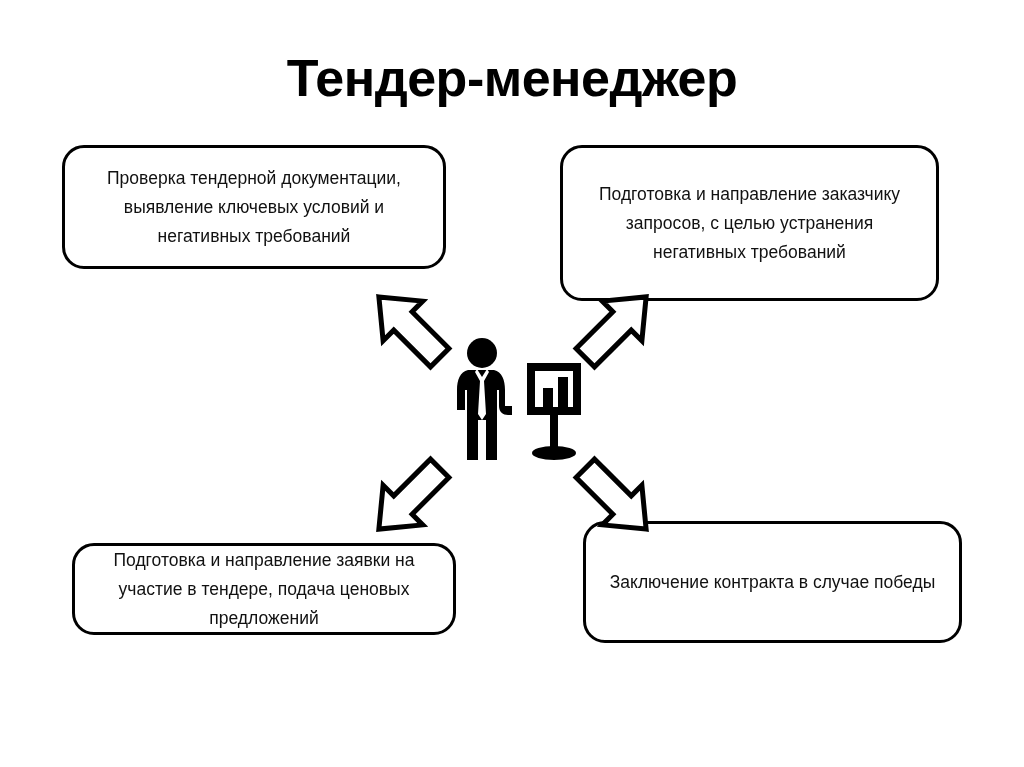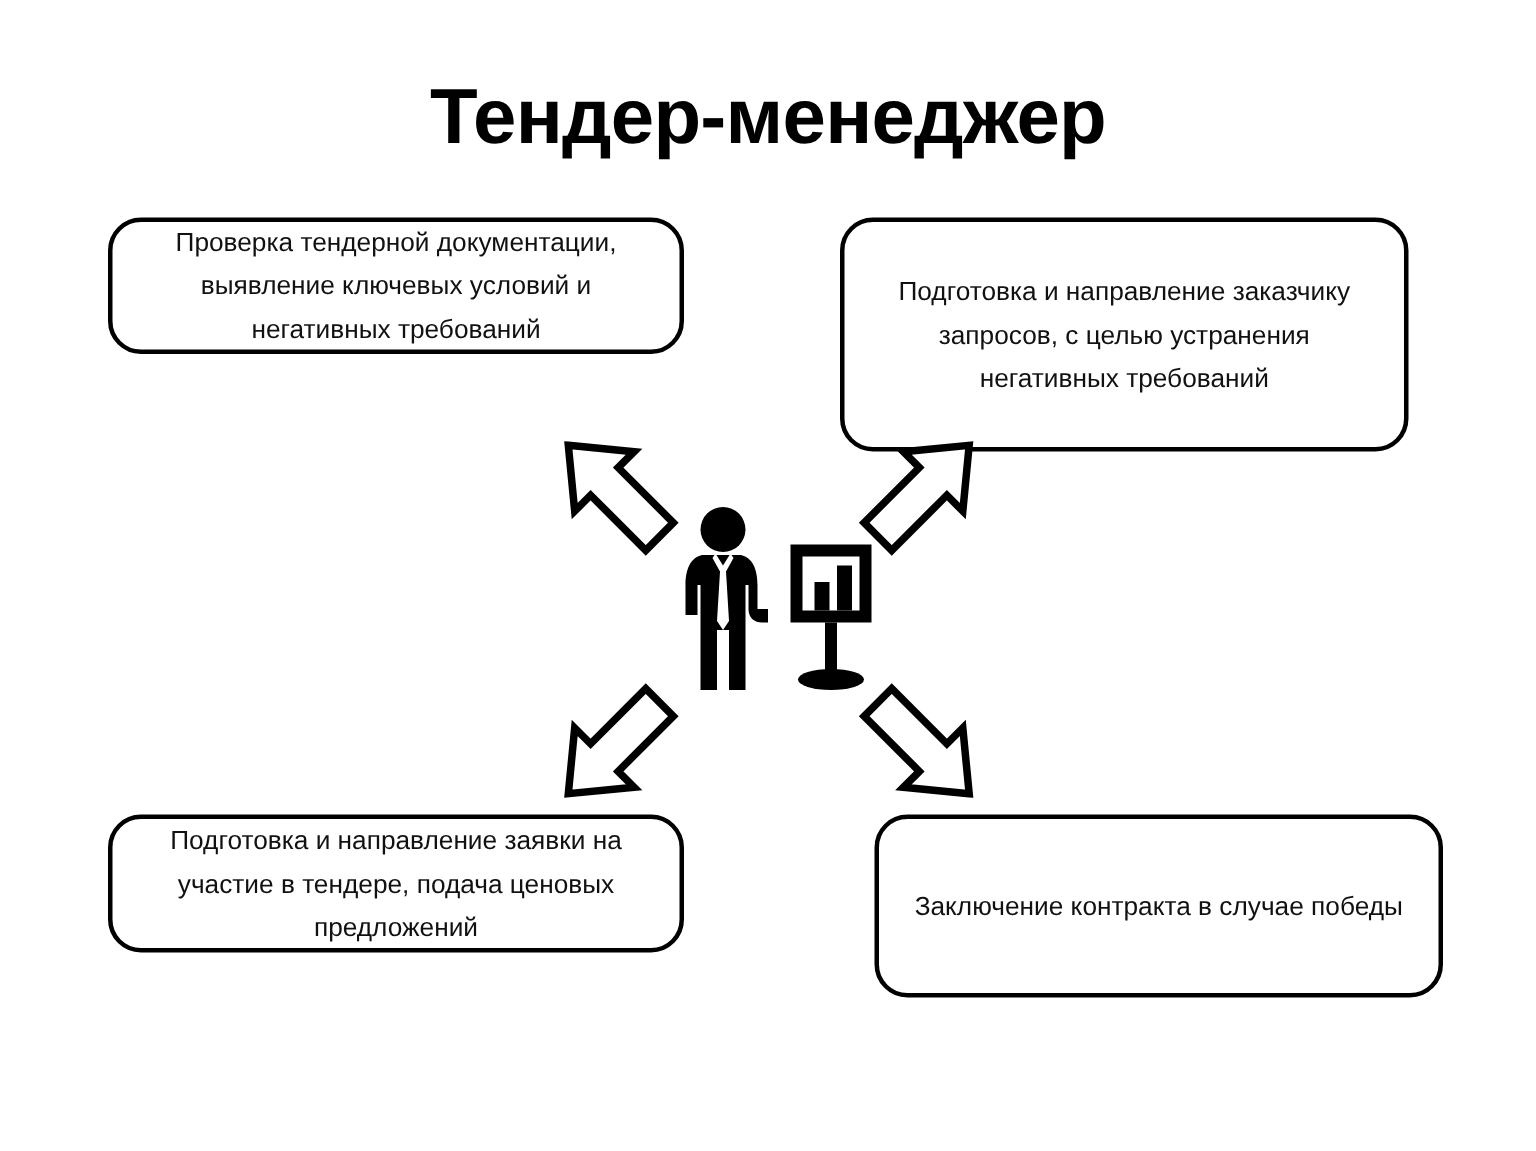--- a/index.html
+++ b/index.html
@@ -47,24 +47,24 @@
     padding: 6px 14px;
   }
   .box-text {
     text-align: center;
     font-size: 17.5px;
     line-height: 29px;
     color: #111111;
     font-weight: 400;
   }
 
-  #box-tl { left: 72px;  top: 145px; width: 384px; height: 91px; }
+  #box-tl { left: 62px;  top: 145px; width: 384px; height: 124px; }
   #box-tr { left: 560px; top: 145px; width: 379px; height: 156px; }
   #box-bl { left: 72px;  top: 543px; width: 384px; height: 92px; }
-  #box-br { left: 583px; top: 543px; width: 379px; height: 122px; }
+  #box-br { left: 583px; top: 521px; width: 379px; height: 122px; }
 
   
   .arrow {
     position: absolute;
     width: 100px;
     height: 100px;
   }
   #arrow-tl { left: 360px; top: 278px; }
   #arrow-tr { left: 565px; top: 278px; }
   #arrow-bl { left: 360px; top: 448px; }

